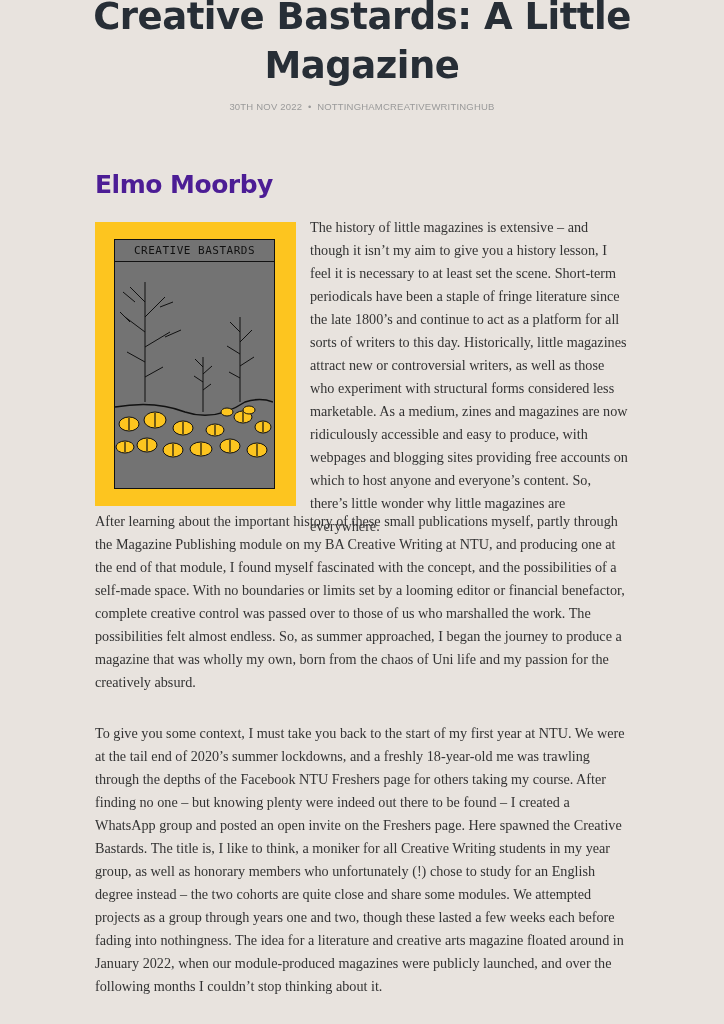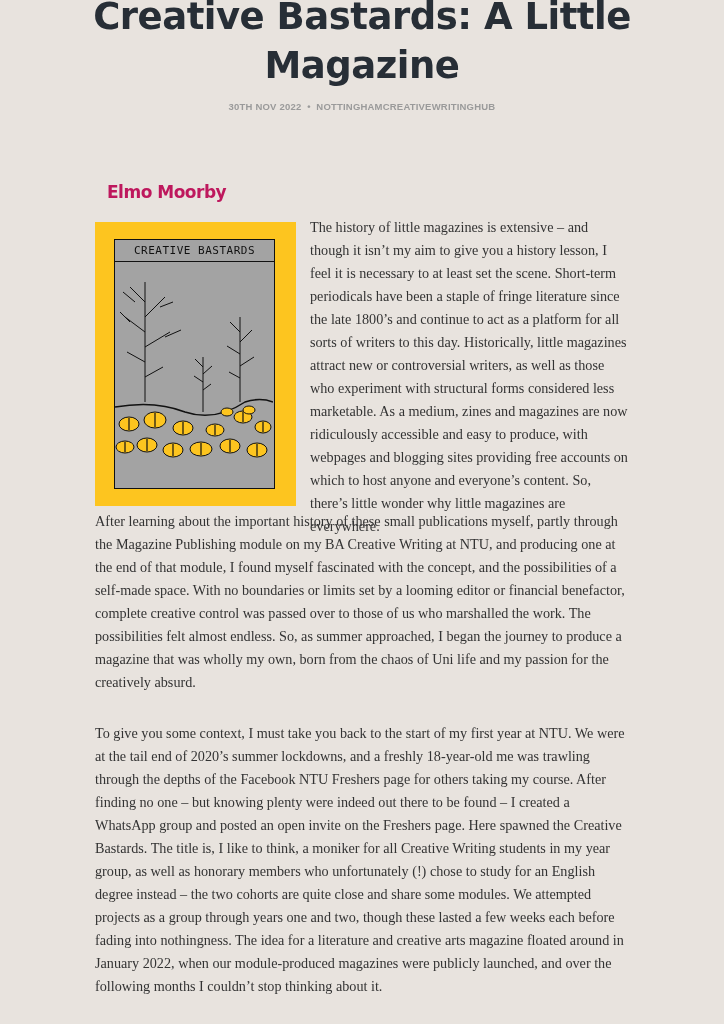--- a/index.html
+++ b/index.html
@@ -14,36 +14,36 @@
     position: absolute; left: 0; top: -8px; width: 724px;
     text-align: center;
     font-family: "DejaVu Sans", sans-serif;
     font-weight: bold; font-size: 37px; line-height: 49px;
     color: #272e36; margin: 0; letter-spacing: -0.5px;
   }
   .meta {
     position: absolute; left: 0; top: 101px; width: 724px;
     text-align: center;
     font-family: "Liberation Sans", sans-serif;
-    font-weight: bold; font-size: 9.5px; color: #9a9a9a;
+    font-weight: normal; font-size: 9.5px; color: #9a9a9a;
     letter-spacing: 0.2px;
   }
   .author {
     position: absolute; left: 95px; top: 170px;
     font-family: "DejaVu Sans", sans-serif;
-    font-weight: bold; font-size: 17px; color: #be185d; margin: 12px;
+    font-weight: bold; font-size: 25px; color: #4c1d95; margin: 0;
     letter-spacing: -0.5px;
   }
   .cover {
     position: absolute; left: 95px; top: 222px; width: 201px; height: 284px;
     background: #fdc51f;
   }
   .cover-inner {
     position: absolute; left: 19px; top: 17px; width: 161px; height: 250px;
-    background: #a3a3a3; border: 1.5px solid #111; box-sizing: border-box;
+    background: #737373; border: 1.5px solid #111; box-sizing: border-box;
   }
   .cover-top, .cover-bottom {
     position: absolute; left: 0; width: 100%; height: 22px;
     border-color: #111; border-style: solid; box-sizing: border-box;
     font-family: "DejaVu Sans Mono", monospace; font-size: 11px;
     display: flex; align-items: center; justify-content: center;
     color: #111; letter-spacing: 0.5px;
   }
   .cover-top { top: 0; border-width: 0 0 1.5px 0; }
   .cover-bottom { bottom: 0; border-width: 1.5px 0 0 0; font-size: 13px; letter-spacing: 1px; }

